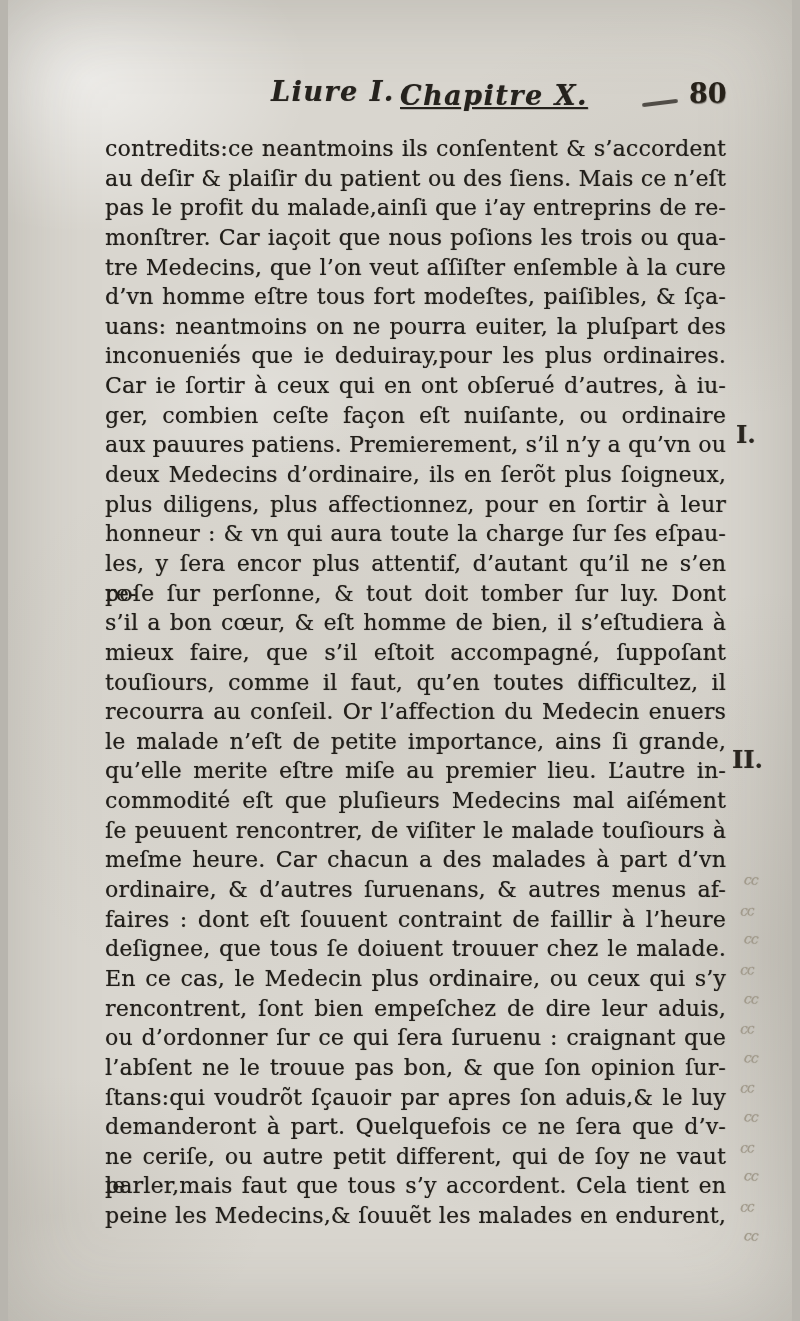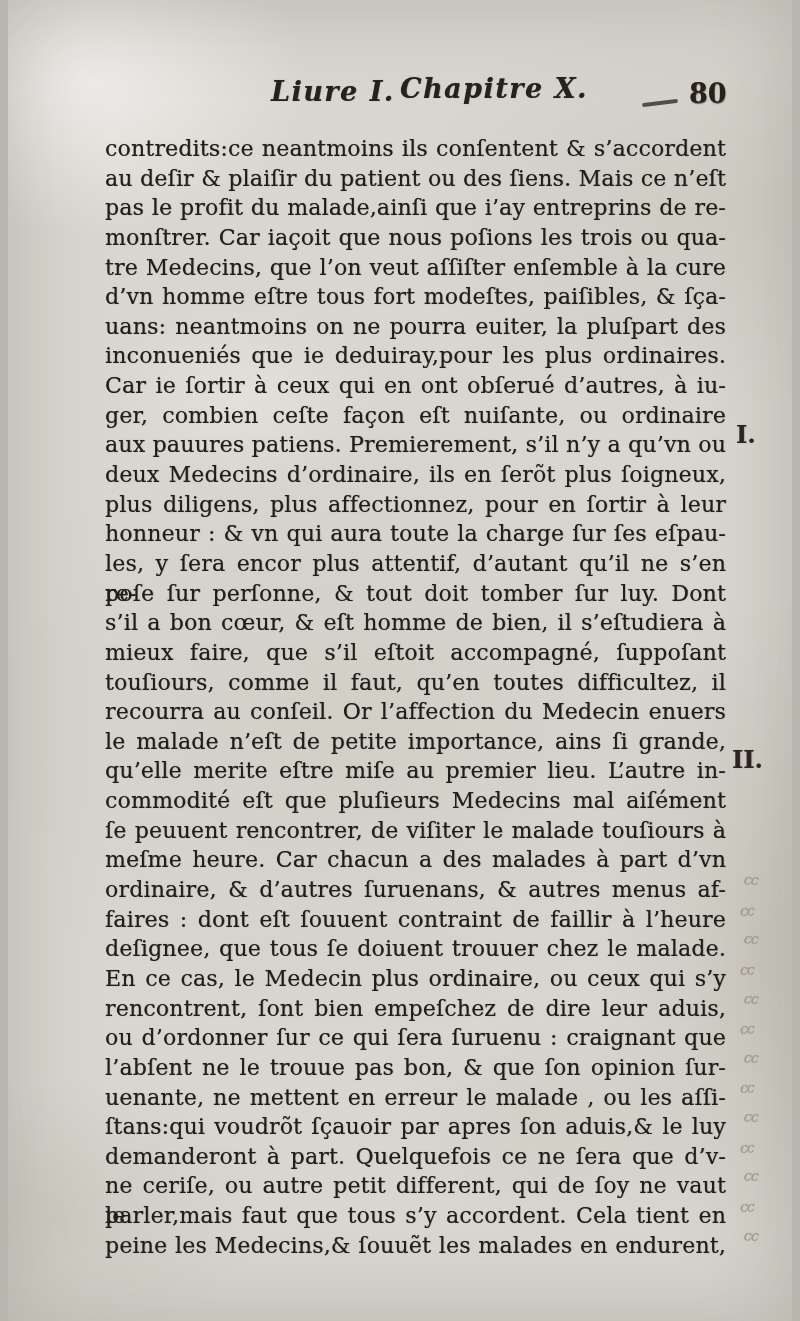--- a/index.html
+++ b/index.html
@@ -35,21 +35,21 @@
   }
   .head-title {
     position: absolute;
     font-style: italic;
     font-weight: 600;
     font-size: 27px;
     letter-spacing: 1.5px;
     text-shadow: 0.4px 0.4px 0.8px rgba(35,30,25,0.55);
   }
   .head-book   { left: 263px; top: 6px; }
-  .head-chap   { left: 392px; top: 3px; }
+  .head-chap   { left: 392px; top: 10px; text-decoration: underline; }
   .head-folio {
     position: absolute;
     left: 681px; top: 8px;
     font-weight: 700;
     font-size: 27px;
     color: #262119;
     text-shadow: 0.5px 0.5px 1px rgba(35,30,25,0.6);
   }
   .ink-smudge {
     position: absolute;
@@ -146,21 +146,20 @@
     <div class="line">commodité eſt que pluſieurs Medecins mal aiſément</div>
     <div class="line">ſe peuuent rencontrer, de viſiter le malade touſiours à</div>
     <div class="line">meſme heure. Car chacun a des malades à part d’vn</div>
     <div class="line">ordinaire, &amp; d’autres ſuruenans, &amp; autres menus af-</div>
     <div class="line">faires : dont eſt ſouuent contraint de faillir à l’heure</div>
     <div class="line">deſignee, que tous ſe doiuent trouuer chez le malade.</div>
     <div class="line">En ce cas, le Medecin plus ordinaire, ou ceux qui s’y</div>
     <div class="line">rencontrent, ſont bien empeſchez de dire leur aduis,</div>
     <div class="line">ou d’ordonner ſur ce qui ſera ſuruenu : craignant que</div>
     <div class="line">l’abſent ne le trouue pas bon, &amp; que ſon opinion ſur-</div>
-    <div class="line">uenante, ne mettent en erreur le malade , ou les aſſi-</div>
     <div class="line">ſtans:qui voudrõt ſçauoir par apres ſon aduis,&amp; le luy</div>
     <div class="line">demanderont à part.  Quelquefois ce ne ſera que d’v-</div>
     <div class="line">ne ceriſe, ou autre petit different, qui de ſoy ne vaut le</div>
     <div class="line">parler,mais faut que tous s’y accordent.  Cela tient en</div>
     <div class="line">peine les Medecins,&amp; ſouuẽt les malades en endurent,</div>
   </div>
 
   <span class="margin-note margin-note-1">I.</span>
   <span class="margin-note margin-note-2">II.</span>
 

